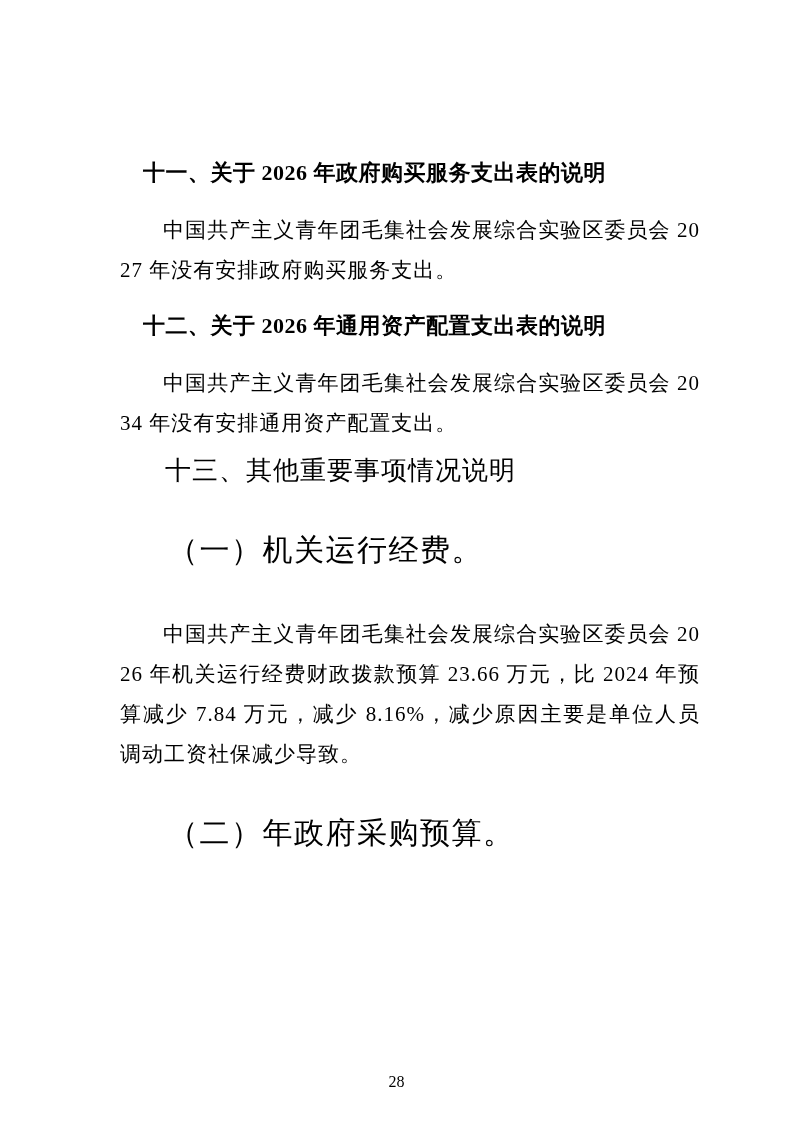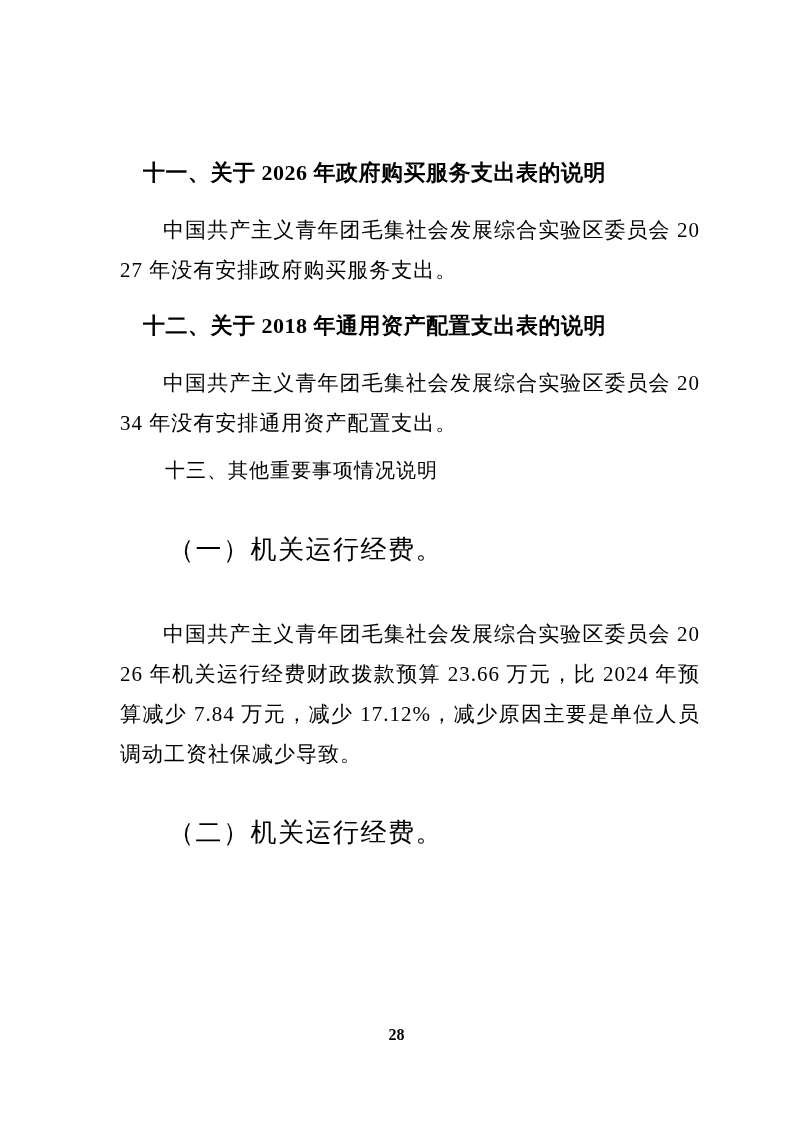--- a/index.html
+++ b/index.html
@@ -26,29 +26,29 @@
     font-size: 22px;
     line-height: 30px;
     font-weight: bold;
     letter-spacing: 0.5px;
   }
   .h11 { margin-top: 158px; }
   .h12 { margin-top: 21px; }
   .h-hei {
     margin-top: 12px;
     padding-left: 45px;
-    font-size: 20px;
+    font-size: 26px;
     line-height: 30px;
     font-weight: 500;
     font-family: "Liberation Sans", "DejaVu Sans", sans-serif;
     letter-spacing: 1px;
   }
   .h-kai {
     padding-left: 48px;
-    font-size: 26px;
+    font-size: 30px;
     line-height: 32px;
     font-weight: 500;
     letter-spacing: 1.5px;
   }
   .sub1 { margin-top: 49px; }
   .sub2 { margin-top: 43px; }
   .para {
     font-size: 21px;
     line-height: 40px;
     text-align: justify;
@@ -58,47 +58,46 @@
     word-break: break-all;
   }
   .p11 { margin-top: 22px; }
   .p12 { margin-top: 22px; }
   .p13-1 { margin-top: 48px; }
   .p13-2 { margin-top: 6px; }
   .page-number {
     position: absolute;
     left: 0;
     right: 0;
-    top: 1025px;
+    top: 1072px;
     text-align: center;
     font-size: 16px;
     line-height: 20px;
     color: #000000;
-    font-weight: bold;
   }
 </style>
 </head>
 <body>
 
 <div class="page">
   <div class="content">
 
     <div class="h-bold h11">十一、关于 2026 年政府购买服务支出表的说明</div>
 
     <div class="para p11">中国共产主义青年团毛集社会发展综合实验区委员会 2027 年没有安排政府购买服务支出。</div>
 
-    <div class="h-bold h12">十二、关于 2018 年通用资产配置支出表的说明</div>
+    <div class="h-bold h12">十二、关于 2026 年通用资产配置支出表的说明</div>
 
     <div class="para p12">中国共产主义青年团毛集社会发展综合实验区委员会 2034 年没有安排通用资产配置支出。</div>
 
     <div class="h-hei">十三、其他重要事项情况说明</div>
 
     <div class="h-kai sub1">（一）机关运行经费。</div>
 
-    <div class="para p13-1">中国共产主义青年团毛集社会发展综合实验区委员会 2026 年机关运行经费财政拨款预算 23.66 万元，比 2024 年预算减少 7.84 万元，减少 17.12%，减少原因主要是单位人员调动工资社保减少导致。</div>
+    <div class="para p13-1">中国共产主义青年团毛集社会发展综合实验区委员会 2026 年机关运行经费财政拨款预算 23.66 万元，比 2024 年预算减少 7.84 万元，减少 8.16%，减少原因主要是单位人员调动工资社保减少导致。</div>
 
-    <div class="h-kai sub2">（二）机关运行经费。</div>
+    <div class="h-kai sub2">（二）年政府采购预算。</div>
 
 
   </div>
 
   <div class="page-number">28</div>
 </div>
 
 </body></html>

